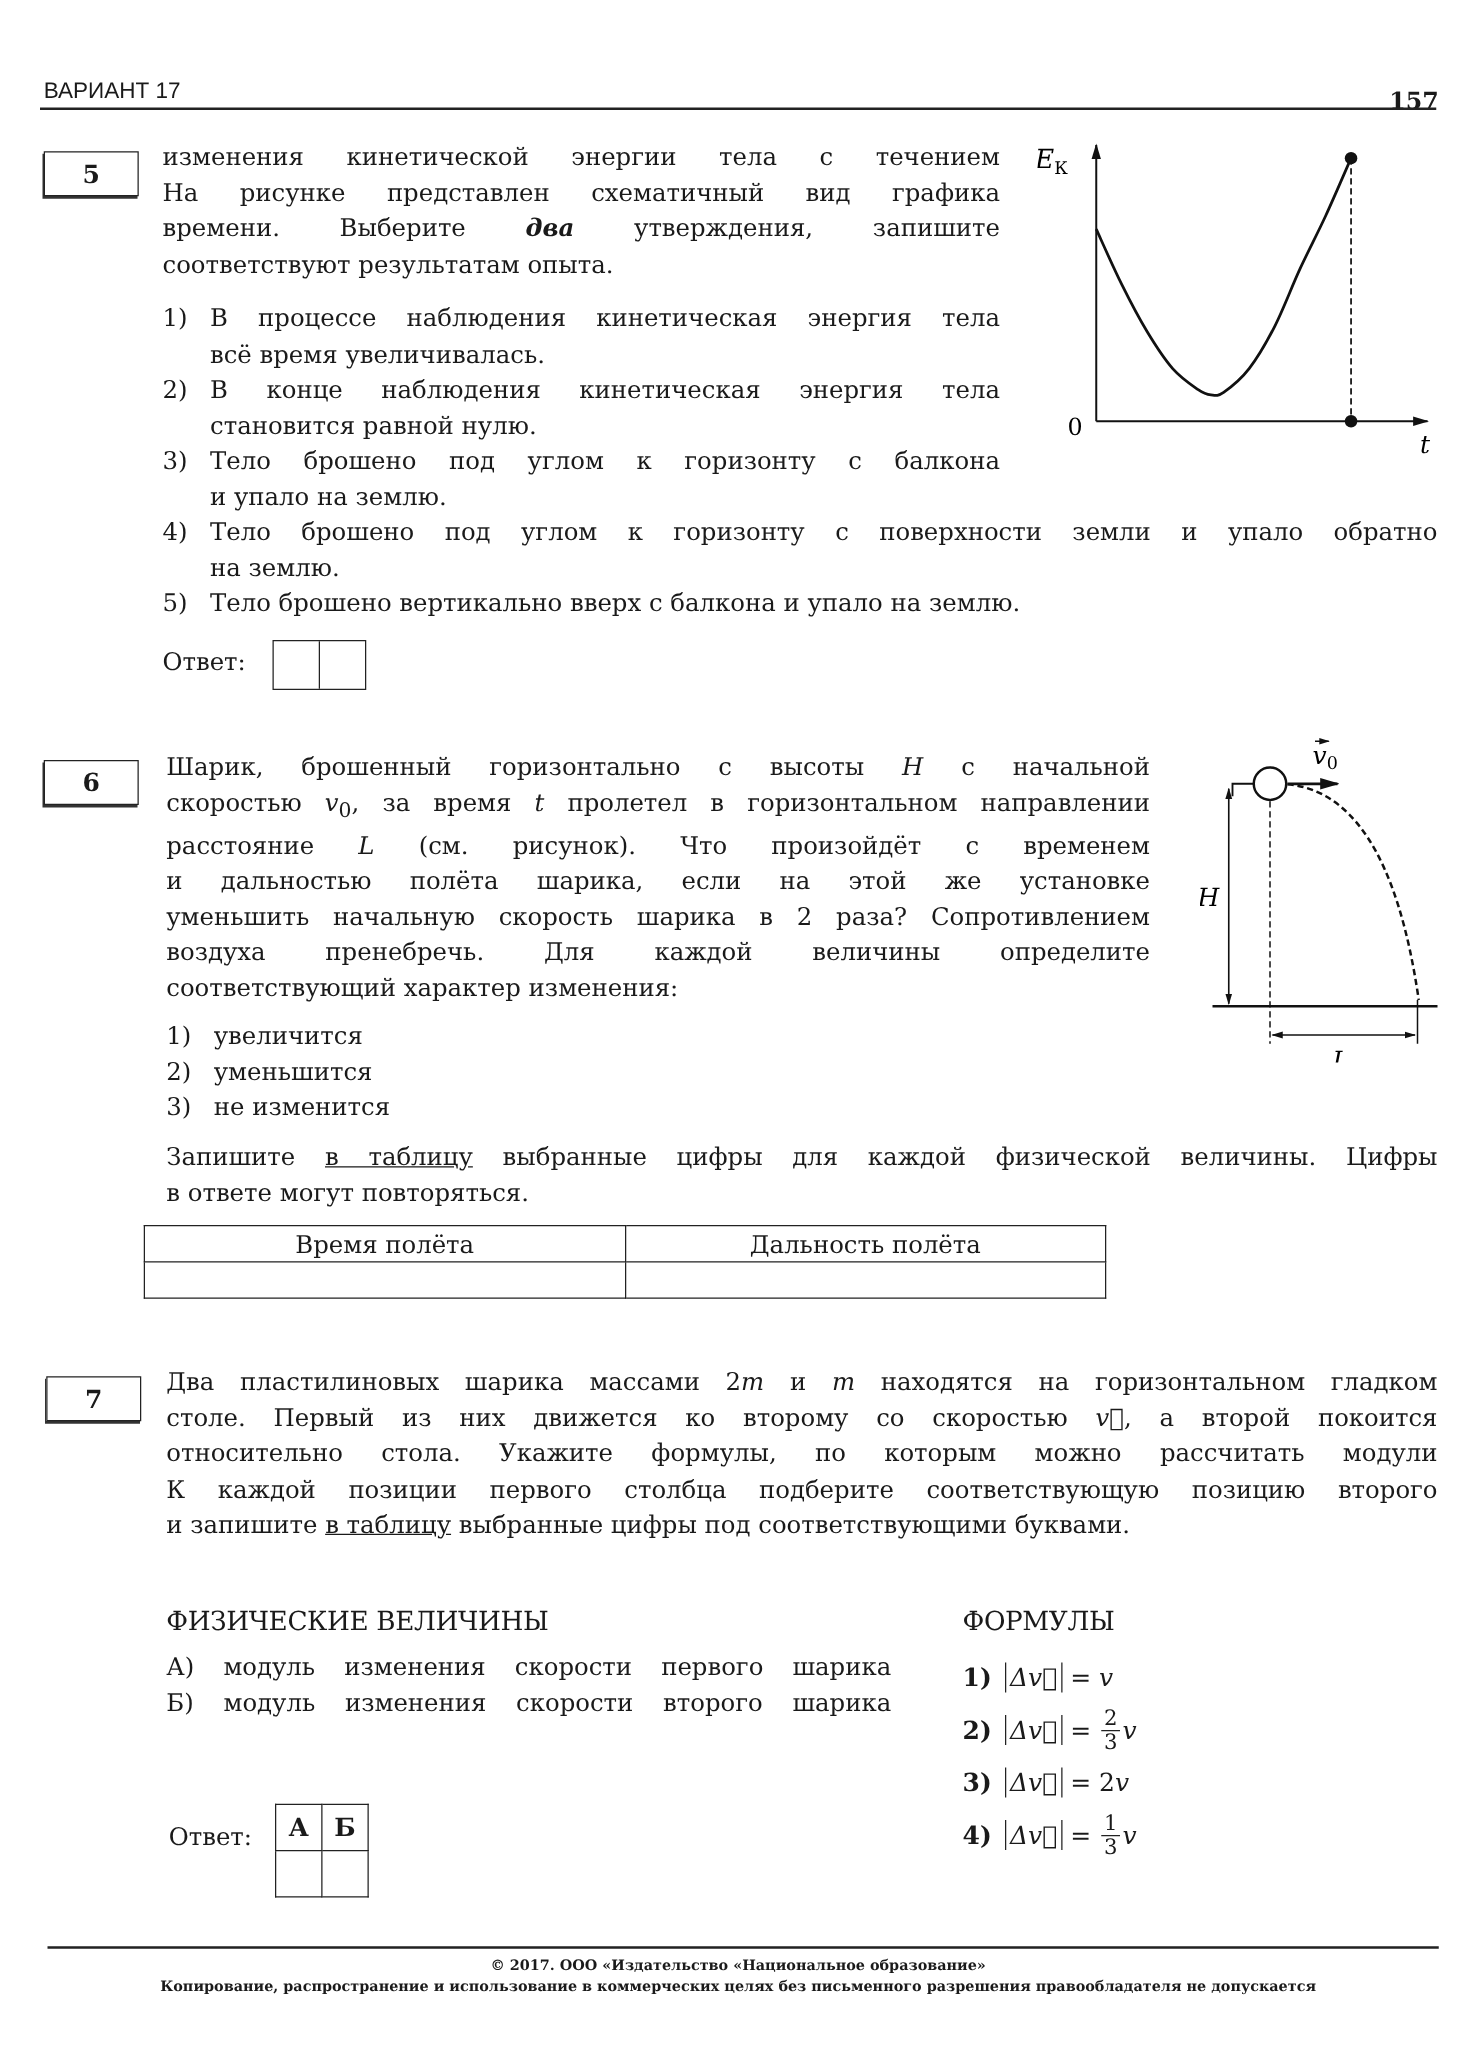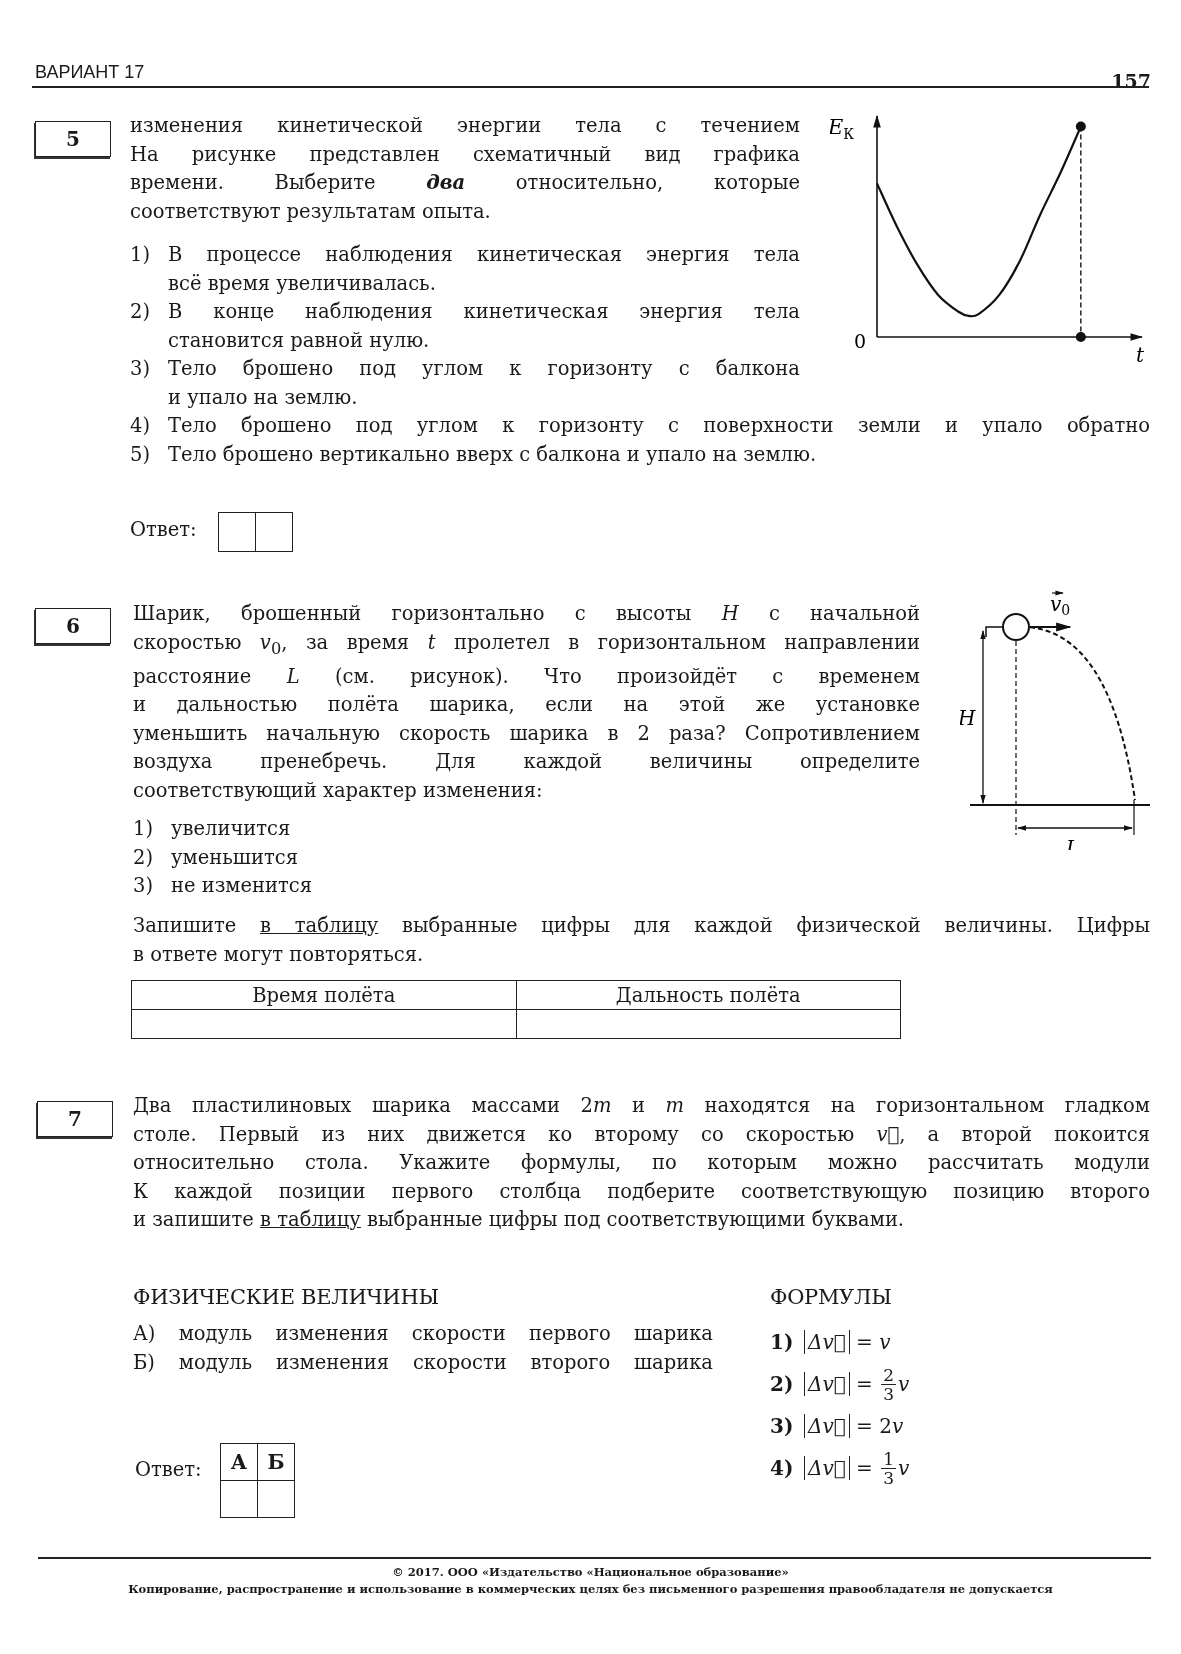--- a/index.html
+++ b/index.html
@@ -61,41 +61,42 @@
 
 <div class="abs header-left">ВАРИАНТ 17</div>
 <div class="abs header-right">157</div>
 <div class="abs header-rule"></div>
 
 <div class="abs qnum" style="left:35px; top:121px;">5</div>
 
 <div class="abs para" style="left:130px; top:112px; width:670px;">
   <span class="line">изменения кинетической энергии тела с течением</span>
   <span class="line">На рисунке представлен схематичный вид графика</span>
-  <span class="line"><span>времени. Выберите </span><span class="b i">два</span><span> относительно, которые</span></span>
+  <span class="line"><span>времени. Выберите </span><span class="b i">два</span><span> утверждения, запишите</span></span>
   <span class="line last">соответствуют результатам опыта.</span>
 </div>
 
 <div class="abs" style="left:130px; top:241px; width:670px;">
   <div class="opt para">
     <span class="line"><span class="opt-num">1)</span><span>В процессе наблюдения кинетическая энергия тела</span></span>
     <span class="line last opt-indent">всё время увеличивалась.</span>
   </div>
   <div class="opt para">
     <span class="line"><span class="opt-num">2)</span><span>В конце наблюдения кинетическая энергия тела</span></span>
     <span class="line last opt-indent">становится равной нулю.</span>
   </div>
   <div class="opt para">
     <span class="line"><span class="opt-num">3)</span><span>Тело брошено под углом к горизонту с балкона</span></span>
     <span class="line last opt-indent">и упало на землю.</span>
   </div>
 </div>
 <div class="abs" style="left:130px; top:412px; width:1020px;">
   <div class="opt para">
     <span class="line"><span class="opt-num">4)</span><span>Тело брошено под углом к горизонту с поверхности земли и упало обратно</span></span>
+    <span class="line last opt-indent">на землю.</span>
   </div>
   <div class="opt para">
     <span class="line last"><span class="opt-num">5)</span><span>Тело брошено вертикально вверх с балкона и упало на землю.</span></span>
   </div>
 </div>
 
 <div class="abs answer-label" style="left:130px; top:518px;">Ответ:</div>
 <div class="abs ansbox" style="left:218px; top:512px;">
   <div class="cell"></div>
   <div class="cell"></div>
@@ -134,21 +135,21 @@
   <div class="opt"><span class="opt-num">1)</span><span>увеличится</span></div>
   <div class="opt"><span class="opt-num">2)</span><span>уменьшится</span></div>
   <div class="opt"><span class="opt-num">3)</span><span>не изменится</span></div>
 </div>
 
 <div class="abs para" style="left:133px; top:912px; width:1017px;">
   <span class="line"><span>Запишите </span><span class="u">в таблицу</span><span> выбранные цифры для каждой физической величины. Цифры</span></span>
   <span class="line last">в ответе могут повторяться.</span>
 </div>
 
-<table class="abs t6" style="left:131px; top:980px; width:770px;">
+<table class="abs t6" style="left:115px; top:980px; width:770px;">
   <tbody>
       <tr>
     <td style="width:50%;">Время полёта</td>
     <td>Дальность полёта</td>
   </tr>
   <tr>
     <td></td>
     <td></td>
   </tr>
 </tbody>

